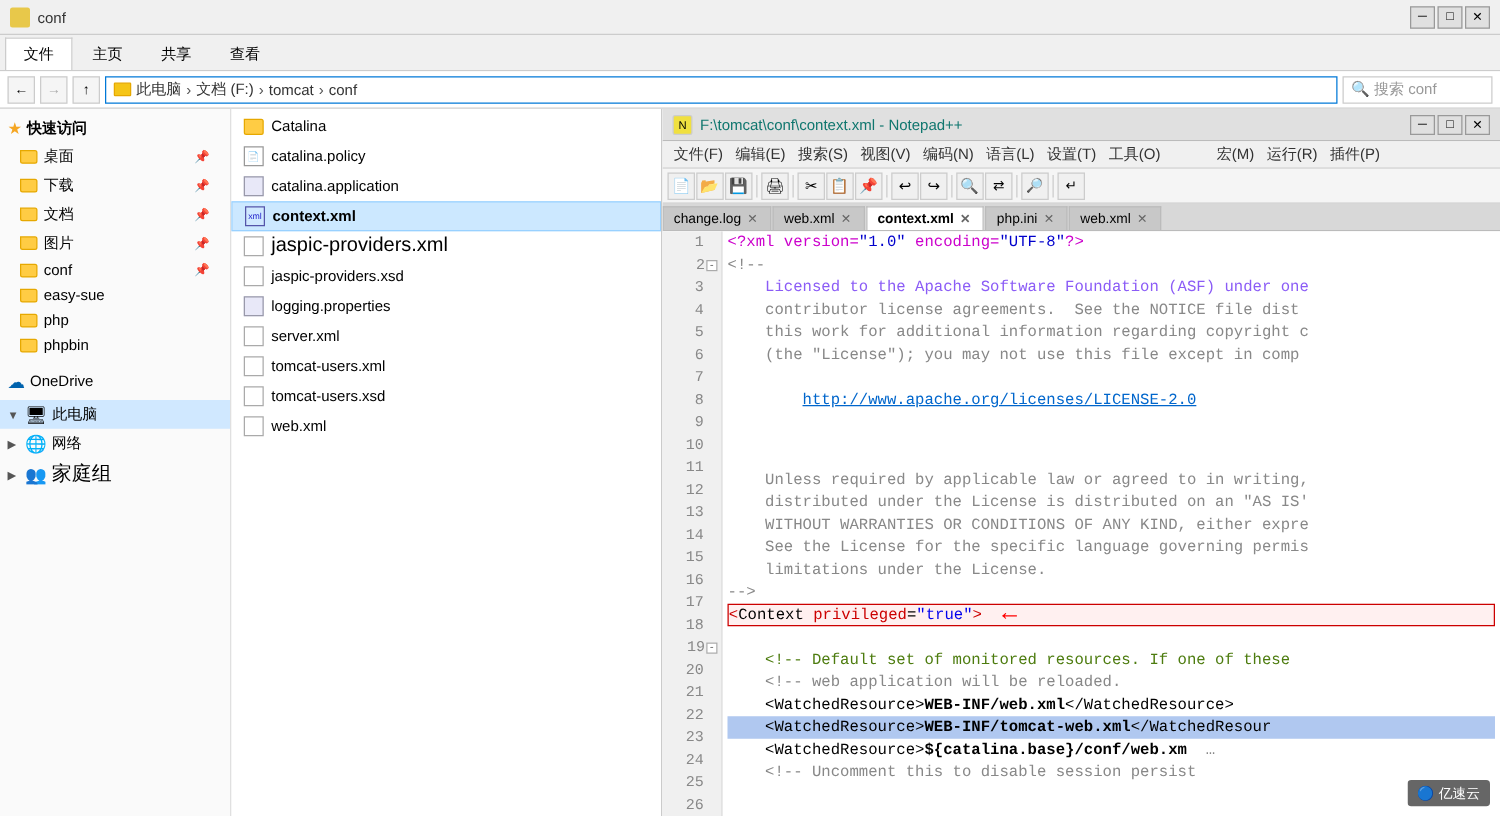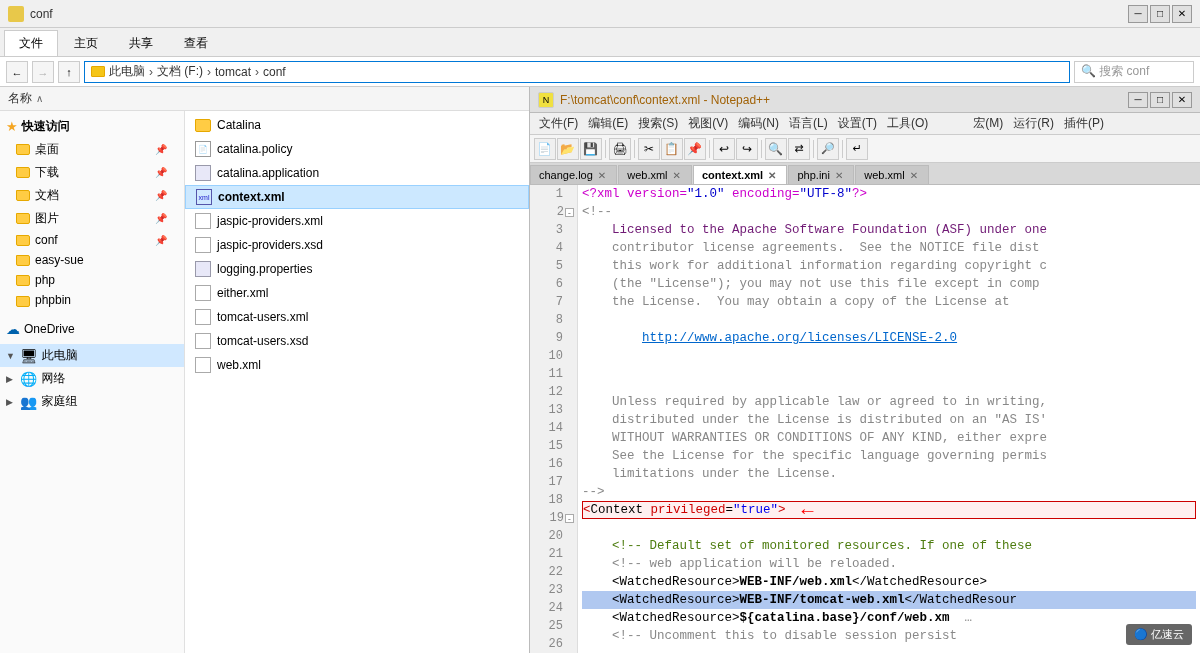--- a/index.html
+++ b/index.html
@@ -43,24 +43,20 @@
     </div>
     <div style="width:120px;height:22px;border:1px solid #ccc;background:white;display:flex;align-items:center;padding:0 6px;font-size:12px;color:#999;">
       🔍 搜索 conf
     </div>
   </div>
 
   <div style="display:flex;flex:1;overflow:hidden;">
 
     <div style="width:530px;display:flex;flex-direction:column;border-right:1px solid #bbb;background:white;">
 
-      <div style="background:#f5f5f5;border-bottom:1px solid #ddd;padding:4px 8px;font-size:12px;color:#333;display:flex;align-items:center;height:24px;">
-        <span>名称</span>
-        <span style="font-size:10px;color:#666;margin-left:4px;">∧</span>
-      </div>
 
       <div style="display:flex;flex:1;overflow:hidden;">
 
         <div style="width:185px;border-right:1px solid #e0e0e0;overflow-y:auto;padding:4px 0;background:#fafafa;">
 
           <div style="display:flex;align-items:center;padding:3px 6px;gap:4px;">
             <span style="color:#f5a623;font-size:13px;">★</span>
             <span style="font-size:12px;font-weight:bold;">快速访问</span>
           </div>
 
@@ -90,21 +86,21 @@
             <span style="margin-left:auto;font-size:10px;color:#0078d7;">📌</span>
           </div>
           <div style="display:flex;align-items:center;padding:3px 16px;gap:5px;cursor:pointer;">
             <span style="display:inline-block;width:14px;height:11px;background:#ffcc44;border:1px solid #e6a800;border-radius:0 2px 2px 2px;flex-shrink:0;"></span>
             <span style="font-size:12px;">easy-sue</span>
           </div>
           <div style="display:flex;align-items:center;padding:3px 16px;gap:5px;cursor:pointer;">
             <span style="display:inline-block;width:14px;height:11px;background:#ffcc44;border:1px solid #e6a800;border-radius:0 2px 2px 2px;flex-shrink:0;"></span>
             <span style="font-size:12px;">php</span>
           </div>
-          <div style="display:flex;align-items:flex-end;padding:3px 16px;gap:5px;cursor:pointer;">
+          <div style="display:flex;align-items:center;padding:3px 16px;gap:5px;cursor:pointer;">
             <span style="display:inline-block;width:14px;height:11px;background:#ffcc44;border:1px solid #e6a800;border-radius:0 2px 2px 2px;flex-shrink:0;"></span>
             <span style="font-size:12px;">phpbin</span>
           </div>
 
           <div style="height:8px;"></div>
 
           <div style="display:flex;align-items:center;padding:3px 6px;gap:4px;cursor:pointer;">
             <span style="font-size:14px;color:#0062ad;">☁</span>
             <span style="font-size:12px;">OneDrive</span>
           </div>
@@ -119,21 +115,21 @@
 
           <div style="display:flex;align-items:center;padding:3px 6px;gap:4px;cursor:pointer;">
             <span style="font-size:9px;color:#555;width:10px;">▶</span>
             <span style="font-size:14px;">🌐</span>
             <span style="font-size:12px;">网络</span>
           </div>
 
           <div style="display:flex;align-items:center;padding:3px 6px;gap:4px;cursor:pointer;">
             <span style="font-size:9px;color:#555;width:10px;">▶</span>
             <span style="font-size:14px;">👥</span>
-            <span style="font-size:12px;">家庭组</span>
+            <span style="font-size:16px;">家庭组</span>
           </div>
         </div>
 
         <div style="flex:1;overflow-y:auto;padding:2px 0;">
 
           <div style="display:flex;align-items:center;padding:3px 10px;cursor:pointer;font-size:12px;gap:6px;height:24px;">
             <span style="display:inline-block;width:16px;height:13px;background:#ffcc44;border:1px solid #e6a800;border-radius:0 2px 2px 2px;position:relative;flex-shrink:0;"></span>
             <span style="font-size:12px;">Catalina</span>
           </div>
 
@@ -147,36 +143,36 @@
             <span style="font-size:12px;">catalina.application</span>
           </div>
 
           <div style="display:flex;align-items:center;padding:3px 10px;cursor:pointer;font-size:12px;gap:6px;height:24px;background:#cce8ff;border:1px solid #99d1ff;">
             <span style="display:inline-block;width:16px;height:16px;background:#d0e8ff;border:1px solid #55a;flex-shrink:0;font-size:7px;color:#22c;text-align:center;line-height:16px;">xml</span>
             <span style="font-size:12px;font-weight:bold;">context.xml</span>
           </div>
 
           <div style="display:flex;align-items:center;padding:3px 10px;cursor:pointer;font-size:12px;gap:6px;height:24px;">
             <span style="display:inline-block;width:16px;height:16px;background:white;border:1px solid #aaa;flex-shrink:0;"></span>
-            <span style="font-size:12px;">jaspic-providers.xml</span>
+            <span style="font-size:16px;">jaspic-providers.xml</span>
           </div>
 
           <div style="display:flex;align-items:center;padding:3px 10px;cursor:pointer;font-size:12px;gap:6px;height:24px;">
             <span style="display:inline-block;width:16px;height:16px;background:white;border:1px solid #aaa;flex-shrink:0;"></span>
             <span style="font-size:12px;">jaspic-providers.xsd</span>
           </div>
 
           <div style="display:flex;align-items:center;padding:3px 10px;cursor:pointer;font-size:12px;gap:6px;height:24px;">
             <span style="display:inline-block;width:16px;height:16px;background:#e8e8f8;border:1px solid #99a;flex-shrink:0;"></span>
             <span style="font-size:12px;">logging.properties</span>
           </div>
 
           <div style="display:flex;align-items:center;padding:3px 10px;cursor:pointer;font-size:12px;gap:6px;height:24px;">
             <span style="display:inline-block;width:16px;height:16px;background:white;border:1px solid #aaa;flex-shrink:0;"></span>
-            <span style="font-size:12px;">either.xml</span>
+            <span style="font-size:12px;">server.xml</span>
           </div>
 
           <div style="display:flex;align-items:center;padding:3px 10px;cursor:pointer;font-size:12px;gap:6px;height:24px;">
             <span style="display:inline-block;width:16px;height:16px;background:white;border:1px solid #aaa;flex-shrink:0;"></span>
             <span style="font-size:12px;">tomcat-users.xml</span>
           </div>
 
           <div style="display:flex;align-items:center;padding:3px 10px;cursor:pointer;font-size:12px;gap:6px;height:24px;">
             <span style="display:inline-block;width:16px;height:16px;background:white;border:1px solid #aaa;flex-shrink:0;"></span>
             <span style="font-size:12px;">tomcat-users.xsd</span>
@@ -187,21 +183,21 @@
             <span style="font-size:12px;">web.xml</span>
           </div>
         </div>
       </div>
     </div>
 
     <div style="flex:1;display:flex;flex-direction:column;background:white;overflow:hidden;">
 
       <div style="height:26px;background:#e0e0e0;border-bottom:1px solid #bbb;padding:0 8px;display:flex;align-items:center;gap:6px;">
         <div style="width:16px;height:16px;background:#f0e040;border:1px solid #ccc;border-radius:2px;font-size:9px;display:flex;align-items:center;justify-content:center;">N</div>
-        <span style="font-size:12px;color:#a16207;">F:\tomcat\conf\context.xml - Notepad++</span>
+        <span style="font-size:12px;color:#0f766e;">F:\tomcat\conf\context.xml - Notepad++</span>
         <div style="margin-left:auto;display:flex;gap:2px;">
           <div style="width:20px;height:16px;border:1px solid #999;background:#e0e0e0;cursor:pointer;font-size:10px;display:flex;align-items:center;justify-content:center;">─</div>
           <div style="width:20px;height:16px;border:1px solid #999;background:#e0e0e0;cursor:pointer;font-size:10px;display:flex;align-items:center;justify-content:center;">□</div>
           <div style="width:20px;height:16px;border:1px solid #999;background:#e0e0e0;cursor:pointer;font-size:10px;display:flex;align-items:center;justify-content:center;">✕</div>
         </div>
       </div>
 
       <div style="background:#f0f0f0;border-bottom:1px solid #ccc;display:flex;padding:2px 4px;height:22px;align-items:center;">
         <span style="padding:1px 5px;font-size:12px;cursor:pointer;color:#333;">文件(F)</span>
         <span style="padding:1px 5px;font-size:12px;cursor:pointer;color:#333;">编辑(E)</span>
@@ -308,39 +304,36 @@
 
           <div style="height:18px;display:flex;align-items:center;white-space:pre;font-family:'Courier New',monospace;font-size:12.5px;">
             <span style="color:#cc00cc;">&lt;?xml version=<span style="color:#0000cc;">"1.0"</span> encoding=<span style="color:#0000cc;">"UTF-8"</span>?&gt;</span>
           </div>
 
           <div style="height:18px;display:flex;align-items:center;white-space:pre;font-family:'Courier New',monospace;font-size:12.5px;">
             <span style="color:#888888;">&lt;!--</span>
           </div>
 
           <div style="height:18px;display:flex;align-items:center;white-space:pre;font-family:'Courier New',monospace;font-size:12.5px;">
-            <span style="color:#701a75;text-align:center;">    Licensed to the Apache Software Foundation (ASF) under one</span>
+            <span style="color:#8b5cf6;text-align:center;">    Licensed to the Apache Software Foundation (ASF) under one</span>
           </div>
 
           <div style="height:18px;display:flex;align-items:center;white-space:pre;font-family:'Courier New',monospace;font-size:12.5px;">
             <span style="color:#888888;">    contributor license agreements.  See the NOTICE file dist</span>
           </div>
 
           <div style="height:18px;display:flex;align-items:center;white-space:pre;font-family:'Courier New',monospace;font-size:12.5px;">
             <span style="color:#888888;">    this work for additional information regarding copyright c</span>
           </div>
 
 
           <div style="height:18px;display:flex;align-items:center;white-space:pre;font-family:'Courier New',monospace;font-size:12.5px;">
             <span style="color:#888888;">    (the "License"); you may not use this file except in comp</span>
           </div>
 
-          <div style="height:18px;display:flex;align-items:center;white-space:pre;font-family:'Courier New',monospace;font-size:12.5px;">
-            <span style="color:#888888;">    the License.  You may obtain a copy of the License at</span>
-          </div>
 
           <div style="height:18px;display:flex;align-items:center;white-space:pre;font-family:'Courier New',monospace;font-size:12.5px;"></div>
 
           <div style="height:18px;display:flex;align-items:center;white-space:pre;font-family:'Courier New',monospace;font-size:12.5px;">
             <span>        </span><span style="color:#0066cc;text-decoration:underline;">http://www.apache.org/licenses/LICENSE-2.0</span>
           </div>
 
           <div style="height:18px;display:flex;align-items:center;white-space:pre;font-family:'Courier New',monospace;font-size:12.5px;"></div>
 
           <div style="height:18px;display:flex;align-items:center;white-space:pre;font-family:'Courier New',monospace;font-size:12.5px;margin-top:28px;">

